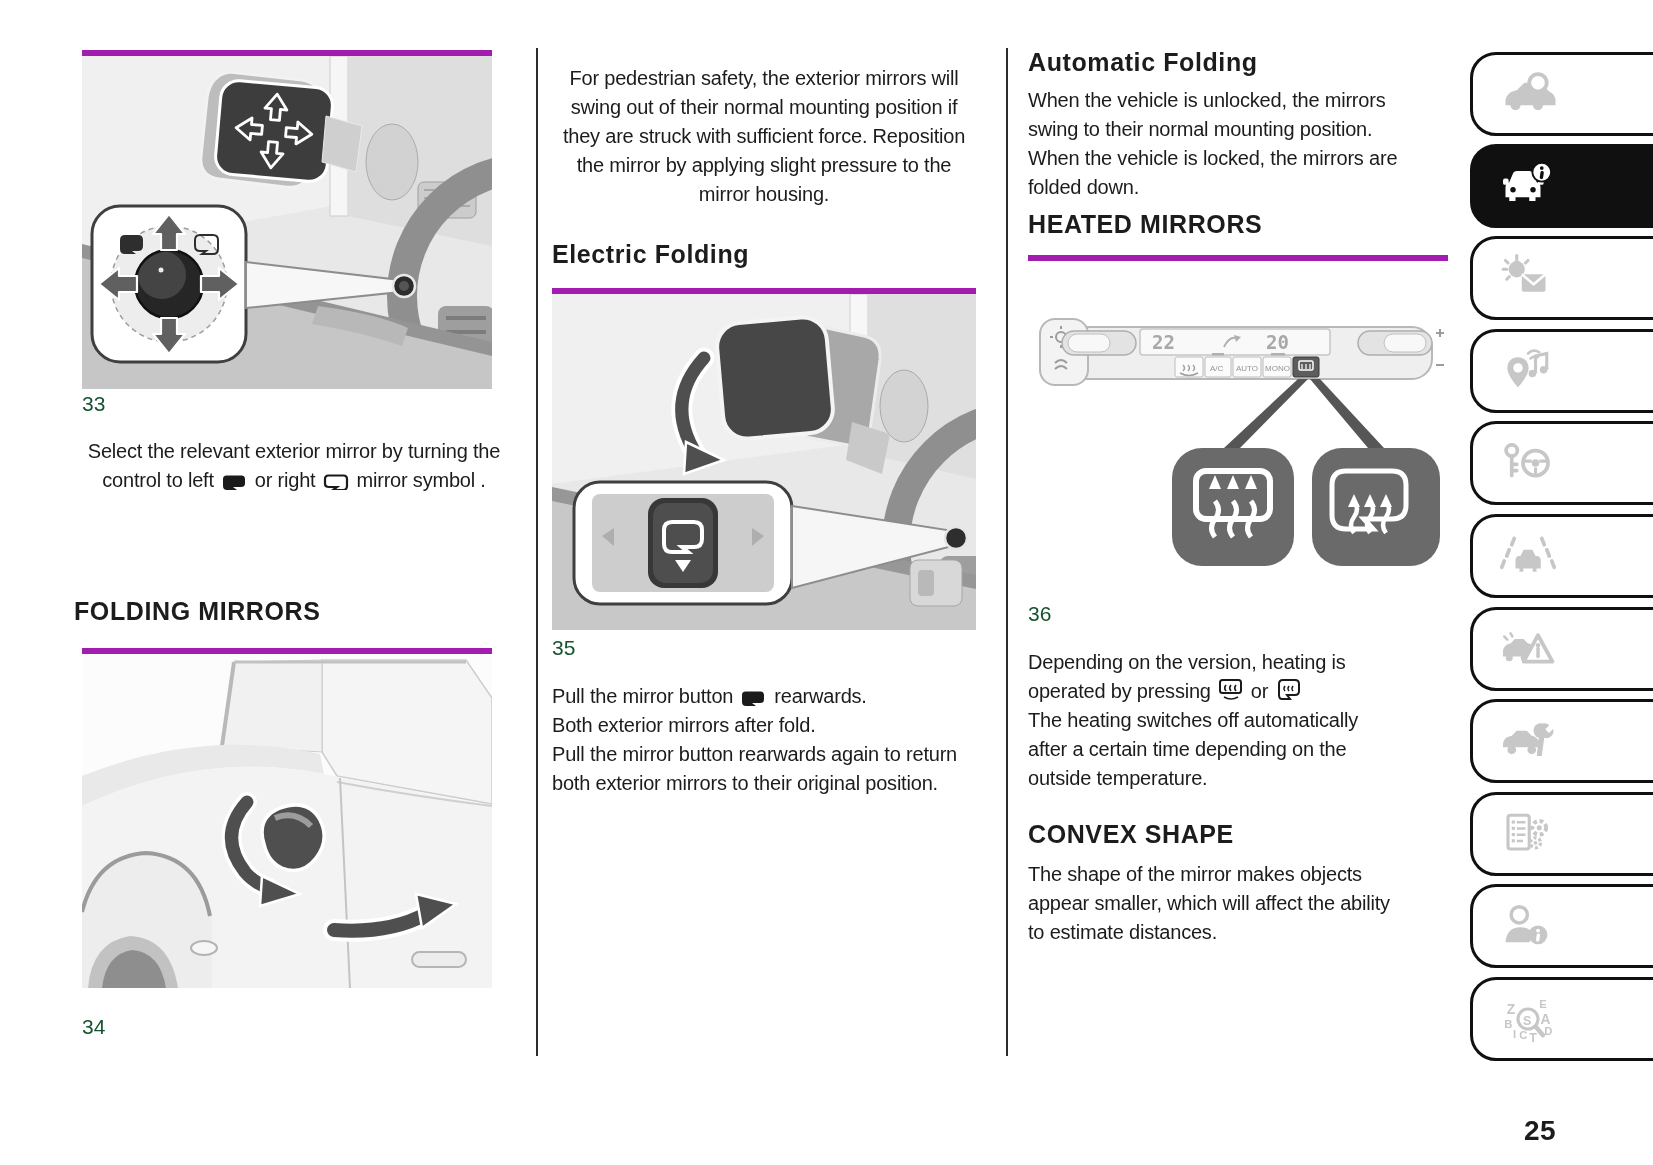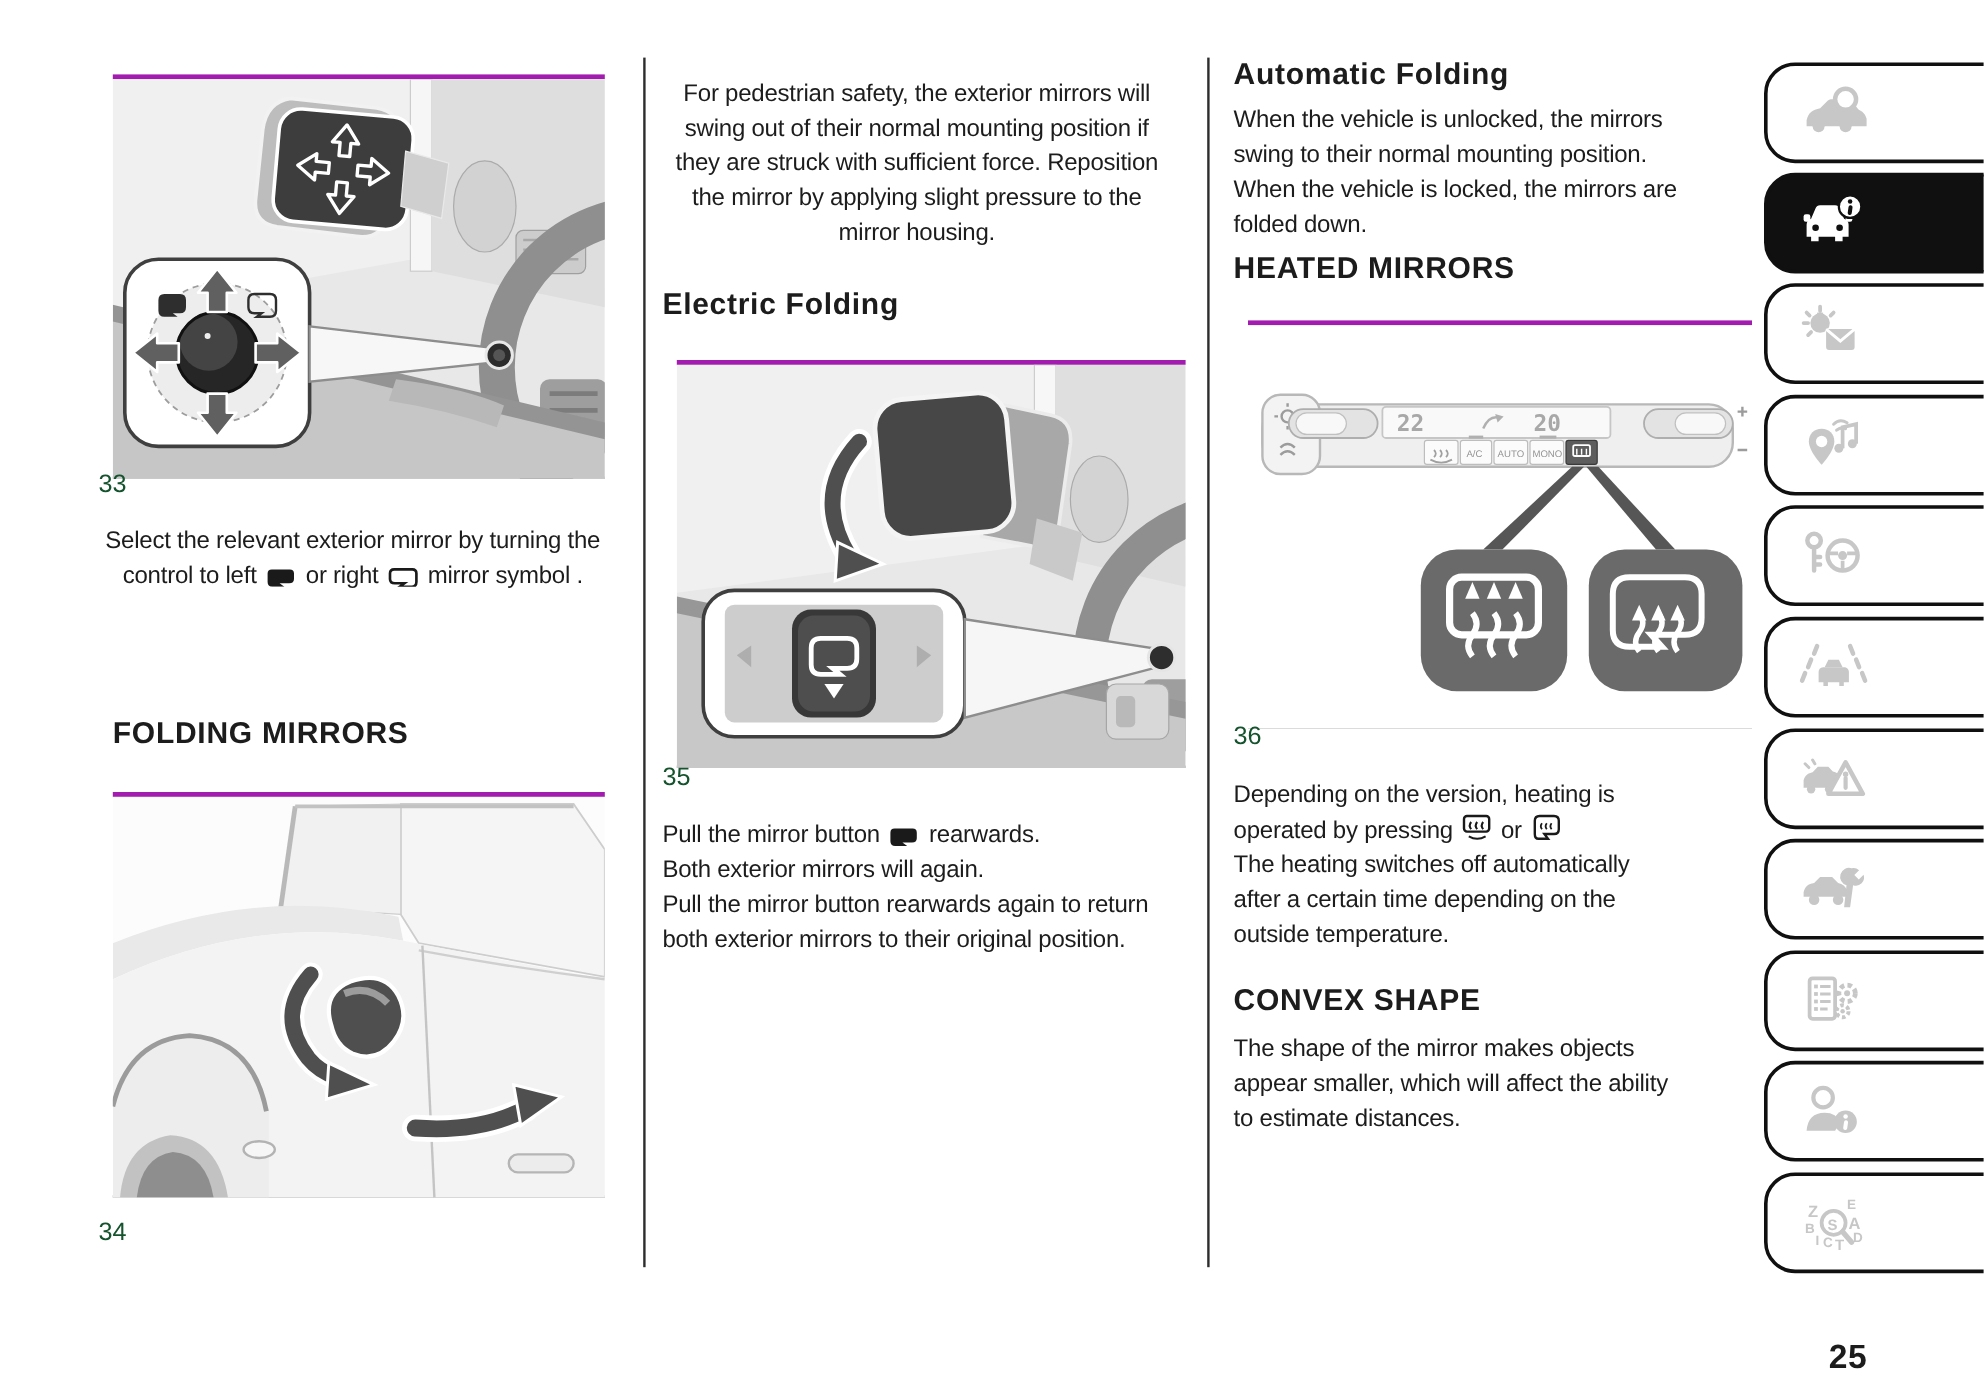--- a/index.html
+++ b/index.html
@@ -2,21 +2,21 @@
 <html><head>
 <meta charset="utf-8">
 <style>
   html,body{margin:0;padding:0;}
   body{width:1653px;height:1165px;position:relative;overflow:hidden;background:#ffffff;
        font-family:"Liberation Sans",sans-serif;color:#1c1c1c;}
   .abs{position:absolute;}
   .body-text{font-size:20px;line-height:29px;letter-spacing:-0.2px;}
   .h-main{font-size:25px;font-weight:900;letter-spacing:0.6px;margin:0;white-space:nowrap;}
   .caption{font-size:21px;color:#14532d;}
-  .figure{box-sizing:border-box;border-top:4px solid #a21caf;border-bottom:2px solid #909090;margin:12px;padding:0;background:#fff;}
+  .figure{box-sizing:border-box;border-top:6px solid #a21caf;border-bottom:2px solid #909090;margin:0;padding:0;background:#fff;}
   .figure svg{display:block;}
   .vdiv{width:2px;background:#2d2d2d;}
   .inline-icon{display:inline-block;vertical-align:-3px;margin:0 7px;}
   .inline-icon svg{display:block;}
   .tab{position:absolute;left:1470px;width:210px;height:84px;border:3.5px solid #101010;border-radius:26px;
        background:#ffffff;box-sizing:border-box;display:flex;align-items:center;padding-left:26px;
        --icon:#c7c7c7;--bg:#ffffff;}
   .tab.active{background:#101010;--icon:#ffffff;--bg:#101010;}
   .tab svg{width:58px;height:50px;}
   .pageno{font-size:28px;font-weight:900;letter-spacing:0.5px;}
@@ -74,21 +74,21 @@
 <div class="caption abs" style="left:82px;top:392px;">33</div>
 
 <div class="body-text abs" style="left:82px;top:437px;width:424px;text-align:center;">
   <div><span>Select the relevant exterior mirror by turning the control to left</span><span class="inline-icon"><svg width="27" height="16" viewBox="0 0 27 16">
           <path d="M2 5q0-3.5 3.5-3.5h15Q24 1.5 24 5v4.5q0 3.5-4 3.5h-8l4 3H6q-4 0-4-4z" fill="#1a1a1a"></path>
         </svg></span><span>or right</span><span class="inline-icon"><svg width="27" height="16" viewBox="0 0 27 16">
           <path d="M25 5q0-3.5-3.5-3.5h-15Q3 1.5 3 5v4.5q0 3.5 4 3.5h8l-4 3h10q4 0 4-4z" fill="none" stroke="#1a1a1a" stroke-width="2.2"></path>
         </svg></span><span>mirror symbol .</span></div>
 </div>
 
-<h2 class="h-main abs" style="left:94px;top:597px;">FOLDING MIRRORS</h2>
+<h2 class="h-main abs" style="left:74px;top:597px;">FOLDING MIRRORS</h2>
 
 <figure class="figure abs" style="left:82px;top:648px;width:410px;height:338px;">
   <svg viewBox="0 0 410 334" width="410" height="334">
     <rect width="410" height="334" fill="#fcfcfc"></rect>
     <polygon points="240,6 384,6 410,44 410,150 255,122 240,98" fill="#f5f5f5" stroke="#cdcdcd" stroke-width="1.5"></polygon>
     <polygon points="152,8 240,6 240,98 140,92" fill="#f1f1f1" stroke="#cdcdcd"></polygon>
     <path d="M152 8L140 92" stroke="#b9b9b9" stroke-width="4"></path>
     <path d="M152 8H384" stroke="#c2c2c2" stroke-width="3"></path>
     <path d="M0 122Q120 74 238 100L242 120Q120 96 0 152Z" fill="#e9e9e9"></path>
     <path d="M0 152Q120 96 242 120L410 152V334H0Z" fill="#f3f3f3"></path>
@@ -149,21 +149,21 @@
     <rect x="358" y="266" width="52" height="46" rx="8" fill="#d8d8d8" stroke="#a6a6a6"></rect>
     <rect x="366" y="276" width="16" height="26" rx="4" fill="#b9b9b9"></rect>
   </svg>
 </figure>
 <div class="caption abs" style="left:552px;top:636px;">35</div>
 
 <div class="body-text abs" style="left:552px;top:682px;width:424px;">
   <div><span>Pull the mirror button</span><span class="inline-icon"><svg width="27" height="16" viewBox="0 0 27 16">
           <path d="M2 5q0-3.5 3.5-3.5h15Q24 1.5 24 5v4.5q0 3.5-4 3.5h-8l4 3H6q-4 0-4-4z" fill="#1a1a1a"></path>
         </svg></span><span>rearwards.</span></div>
-  <div>Both exterior mirrors will again.</div>
+  <div>Both exterior mirrors after fold.</div>
   <div>Pull the mirror button rearwards again to return both exterior mirrors to their original position.</div>
 </div>
 
 <h2 class="h-main abs" style="left:1028px;top:48px;">Automatic Folding</h2>
 <div class="body-text abs" style="left:1028px;top:86px;width:372px;">When the vehicle is unlocked, the mirrors swing to their normal mounting position. When the vehicle is locked, the mirrors are folded down.</div>
 <h2 class="h-main abs" style="left:1028px;top:210px;">HEATED MIRRORS</h2>
 
 <figure class="figure abs" style="left:1028px;top:255px;width:420px;height:340px;">
   <svg viewBox="0 0 420 336" width="420" height="336">
     <rect width="420" height="336" fill="#ffffff"></rect>

